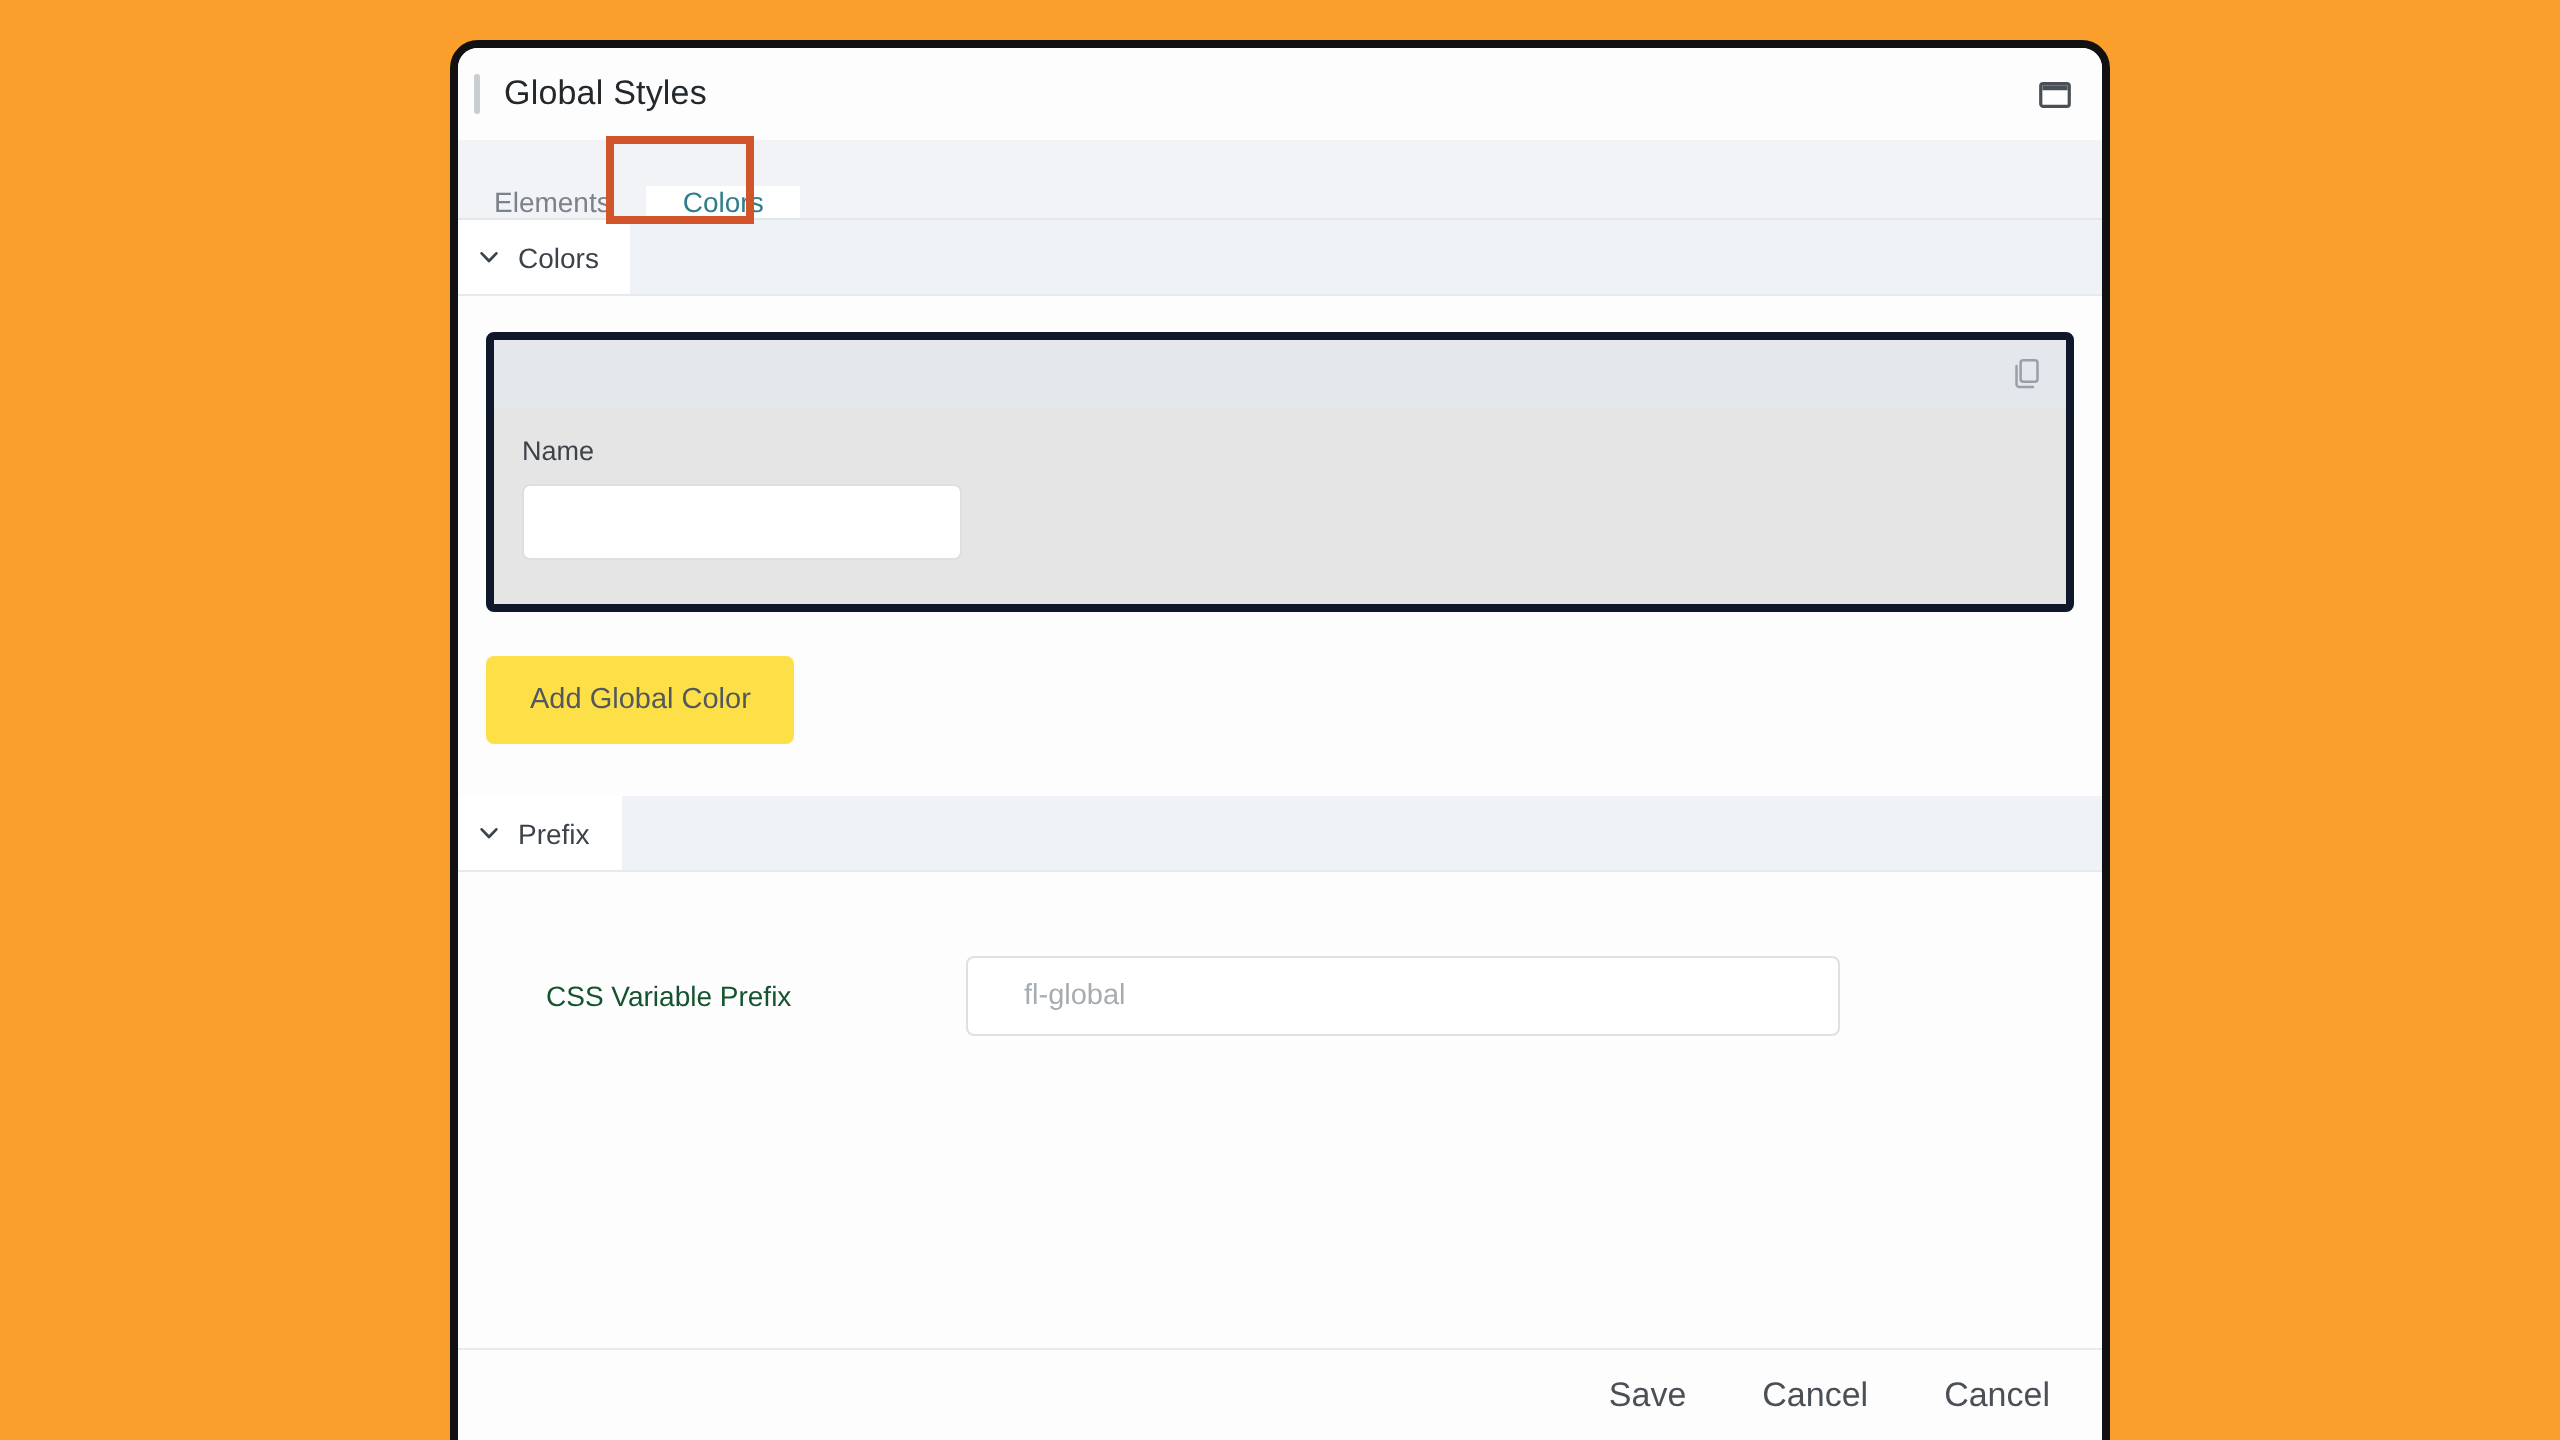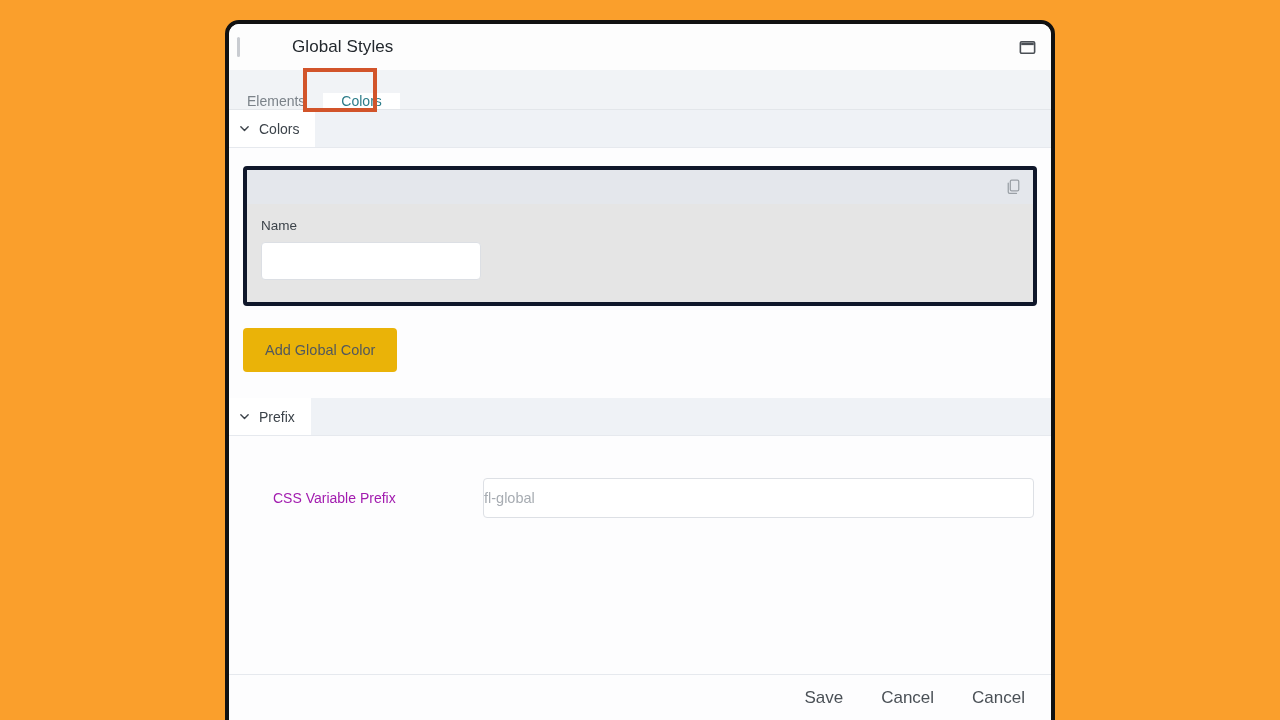--- a/index.html
+++ b/index.html
@@ -31,21 +31,20 @@
 
   
   .titlebar {
     height: 46px;
     flex: 0 0 46px;
     background: #fdfdfd;
     display: flex;
     align-items: center;
     padding: 0 14px 0 8px;
     position: relative;
-    gap: 40px;
   }
   .drag-handle {
     width: 3px;
     height: 20px;
     background: #c9ccd1;
     border-radius: 2px;
     margin-right: 12px;
     flex: 0 0 3px;
   }
   .title-text {
@@ -208,52 +207,52 @@
     justify-content: center;
     cursor: pointer;
   }
   .x-icon { width: 15px; height: 15px; display: block; }
   .paste-icon { width: 13px; height: 16px; display: block; cursor: pointer; }
 
   
   .add-btn-wrap { padding: 22px 14px 26px 14px; }
   .add-btn {
     display: inline-block;
-    background: #eab308;
+    background: #fde047;
     color: #52585d;
     border: none;
     border-radius: 4px;
     font-size: 14.5px;
     font-family: "Liberation Sans", sans-serif;
     padding: 0 22px;
     height: 44px;
     line-height: 44px;
     cursor: pointer;
   }
 
   
   .prefix-content {
     padding: 42px 14px 0 14px;
     display: flex;
     align-items: center;
   }
   .prefix-label {
     font-size: 14px;
-    color: #a21caf;
+    color: #14532d;
     width: 240px;
     padding-left: 30px;
   }
   .prefix-input {
-    width: 551px;
+    width: 437px;
     height: 40px;
     border: 1px solid #dde0e5;
     border-radius: 4px;
     background: #fff;
     font-size: 14.5px;
-    padding: 0 0;
+    padding: 0 28px;
     font-family: "Liberation Sans", sans-serif;
     color: #2c3338;
     outline: none;
   }
   .prefix-input::placeholder { color: #a7acb2; }
 
   
   .footer {
     flex: 0 0 46px;
     height: 46px;

